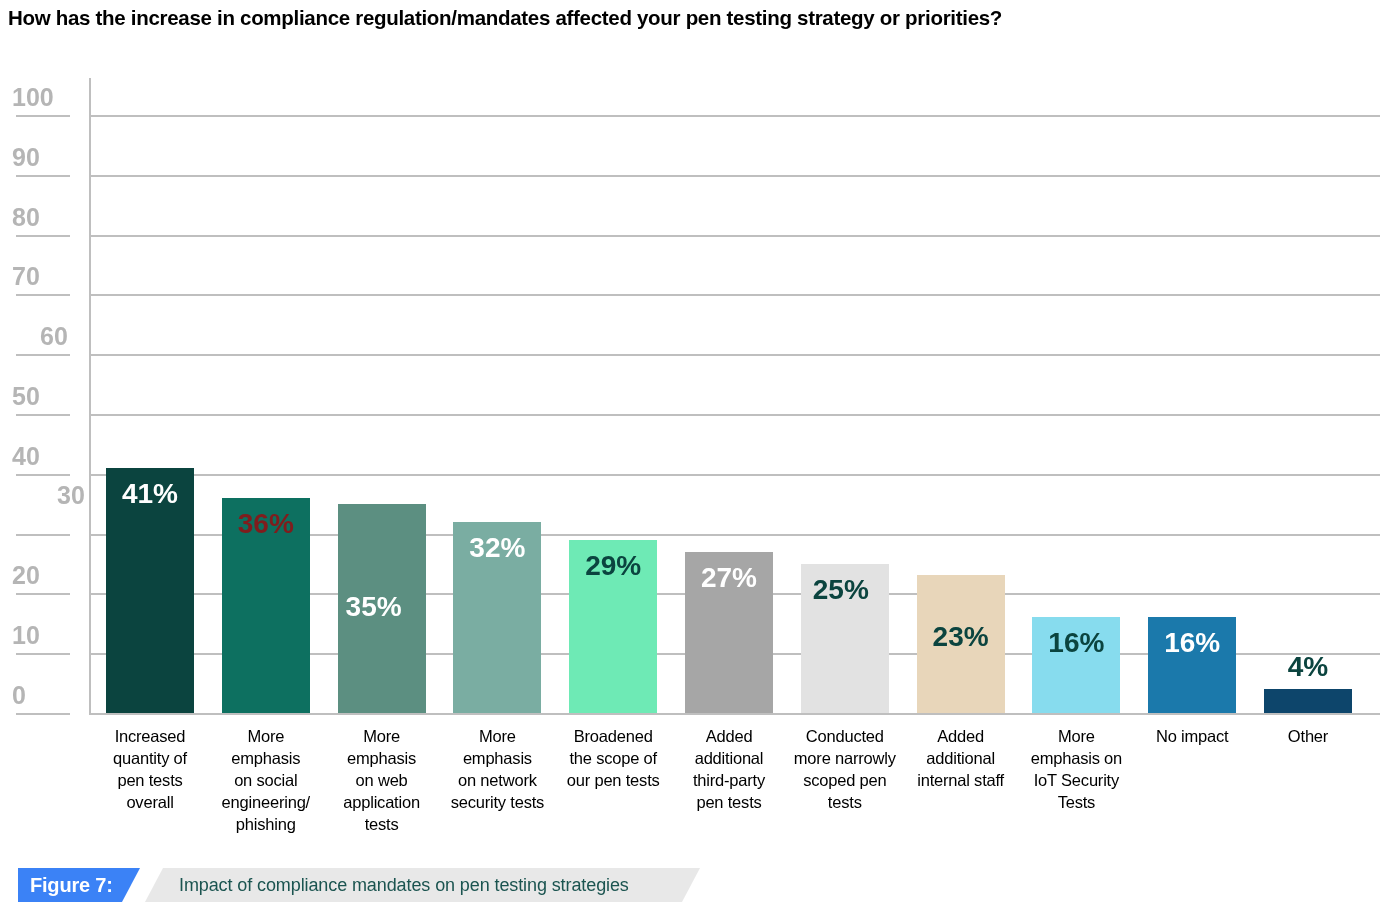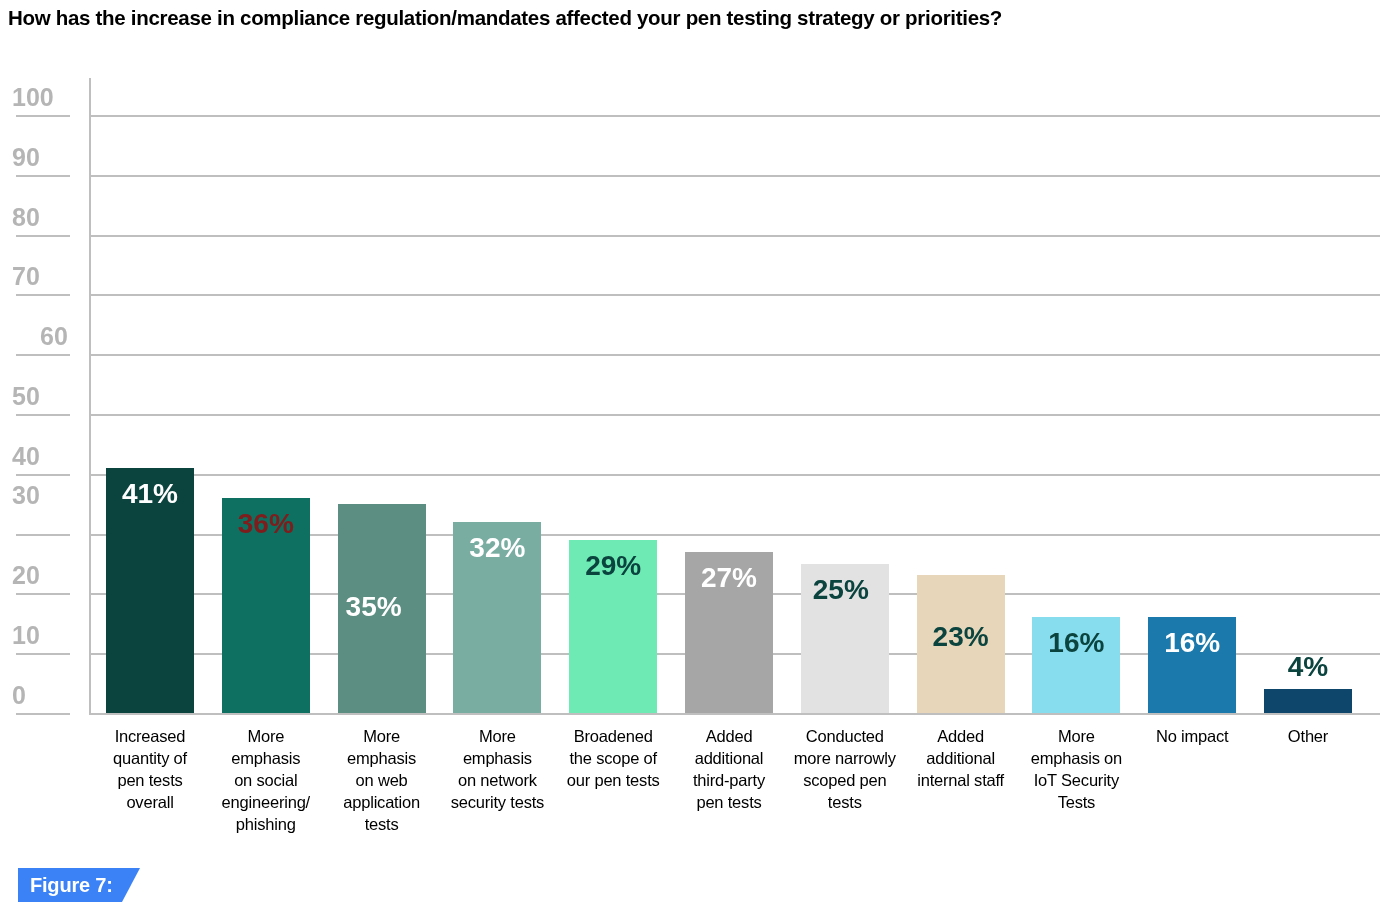--- a/index.html
+++ b/index.html
@@ -188,21 +188,21 @@
       <div class="y-tick" style="top: 204.6px;">80</div>
       <div class="y-tick-mark" style="top: 234.6px;"></div>
       <div class="y-tick" style="top: 264.4px;">70</div>
       <div class="y-tick-mark" style="top: 294.4px;"></div>
       <div class="y-tick" style="top: 324.2px; padding-left: 40px;">60</div>
       <div class="y-tick-mark" style="top: 354.2px;"></div>
       <div class="y-tick" style="top: 384px;">50</div>
       <div class="y-tick-mark" style="top: 414px;"></div>
       <div class="y-tick" style="top: 443.8px;">40</div>
       <div class="y-tick-mark" style="top: 473.8px;"></div>
-      <div class="y-tick" style="top: 483px;">30</div>
+      <div class="y-tick" style="top: 483px; margin-left: 45px;">30</div>
       <div class="y-tick-mark" style="top: 533.6px;"></div>
       <div class="y-tick" style="top: 563.4px;">20</div>
       <div class="y-tick-mark" style="top: 593.4px;"></div>
       <div class="y-tick" style="top: 623.2px;">10</div>
       <div class="y-tick-mark" style="top: 653.2px;"></div>
       <div class="y-tick" style="top: 683px;">0</div>
       <div class="y-tick-mark" style="top: 713px;"></div>
     </div>
   <div id="bars-layer">
       <div class="bar" style="left: 106px; width: 88px; height: 245.18px; top: 467.82px; bottom: auto; position: absolute; background: rgb(11, 68, 63);"></div>
@@ -287,13 +287,14 @@
         <div>No impact</div>
       </div>
       <div class="cat-label" style="left: 1251px; width: 114px;">
         <div>Other</div>
       </div>
     </div>
 </div>
 
 <div id="figure-caption">
   <div id="caption-tag">Figure 7:</div>
+  <div id="caption-body">Impact of compliance mandates on pen testing strategies</div>
 </div>
 
 </body></html>

